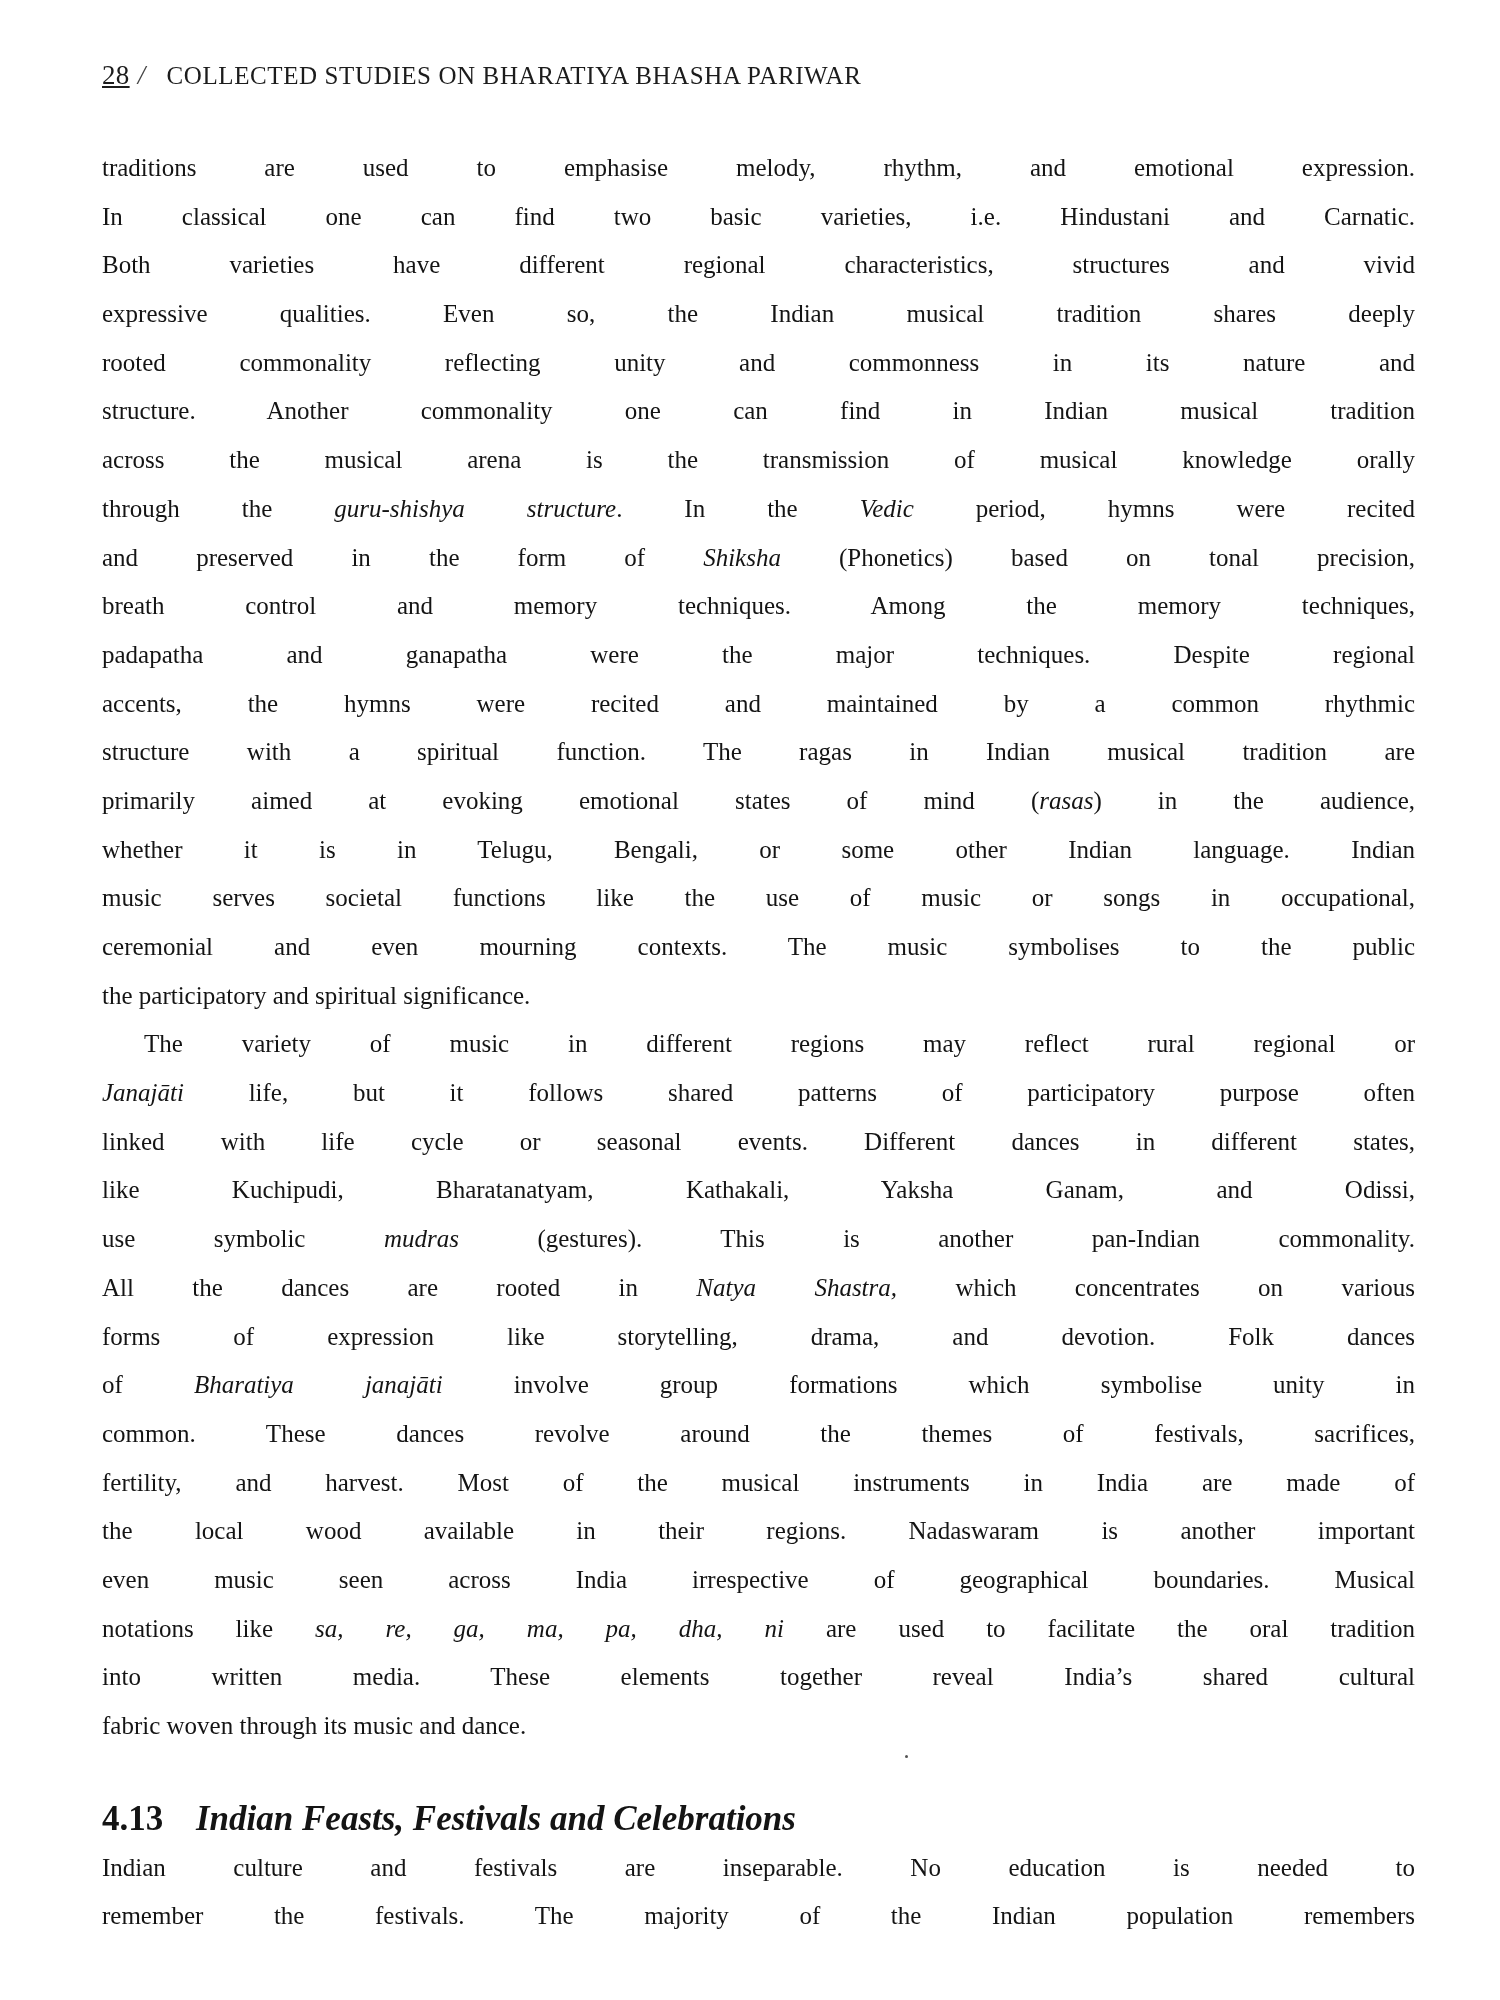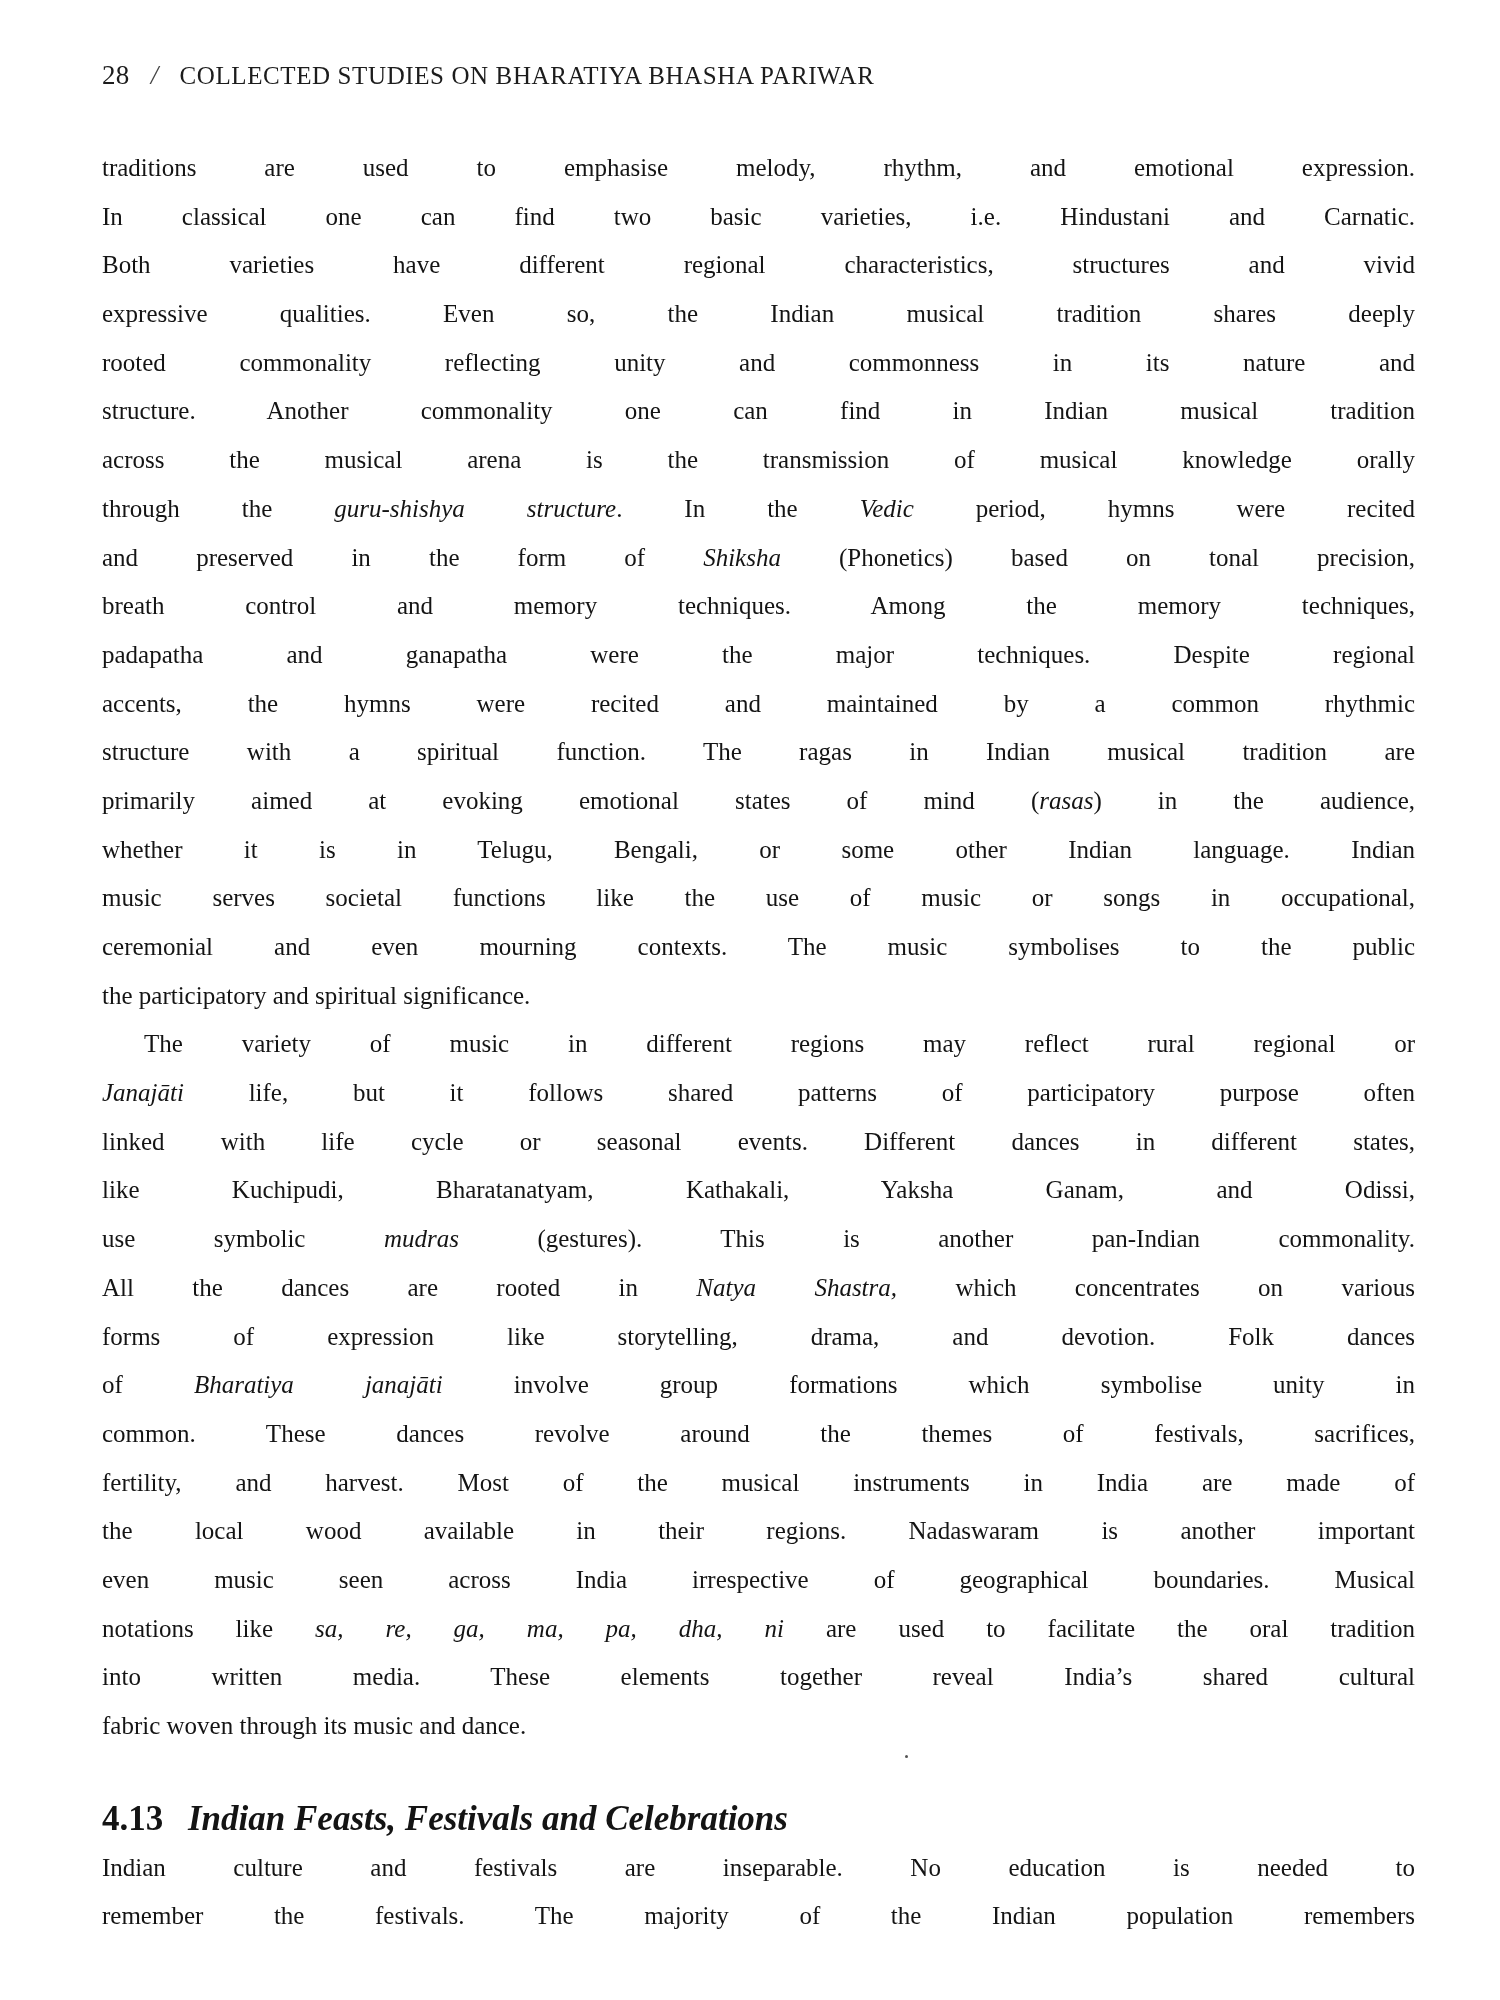--- a/index.html
+++ b/index.html
@@ -1,31 +1,31 @@
 <!DOCTYPE html>
 <html><head>
 <meta charset="utf-8">
 <style>
   html, body { margin: 0; padding: 0; background: #ffffff; }
   body { width: 1500px; height: 2000px; position: relative; overflow: hidden;
          font-family: "Liberation Serif", "DejaVu Serif", serif; color: #141414; }
   .running-head { position: absolute; left: 102px; top: 60px; font-size: 27px;
                   letter-spacing: 0.3px; white-space: nowrap; color: #1c1c1c; }
-  .running-head .pg { margin-right: 14px; }
+  .running-head .pg { margin-right: 1px; text-decoration: underline; }
   .running-head .slash { margin-right: 14px; font-style: italic; color: #444; }
   .running-head .title { text-transform: uppercase; font-size: 25px; letter-spacing: 0.6px; }
   .body-text { position: absolute; left: 102px; width: 1313px; top: 144px; }
   .line { height: 48.7px; font-size: 25px; line-height: 48.7px; white-space: nowrap;
           text-align: justify; text-align-last: justify; overflow: visible; }
   .line.last { text-align-last: left; }
   .line.indent { padding-left: 42px; box-sizing: border-box; }
   .line i { font-style: italic; }
   .gap { height: 43px; }
   .heading { height: 50px; font-size: 35px; line-height: 50px; font-weight: bold; white-space: nowrap; }
-  .heading .num { margin-right: 16px; }
+  .heading .num { margin-right: 24px; }
   .heading .htitle { font-style: italic; }
   .stray-dot { position: absolute; left: 905px; top: 1755px; width: 3px; height: 3px;
                background: #555; border-radius: 50%; }
 </style>
 </head>
 <body>
 
 <div class="running-head">
   <span class="pg">28</span>
   <span class="slash">/</span>

